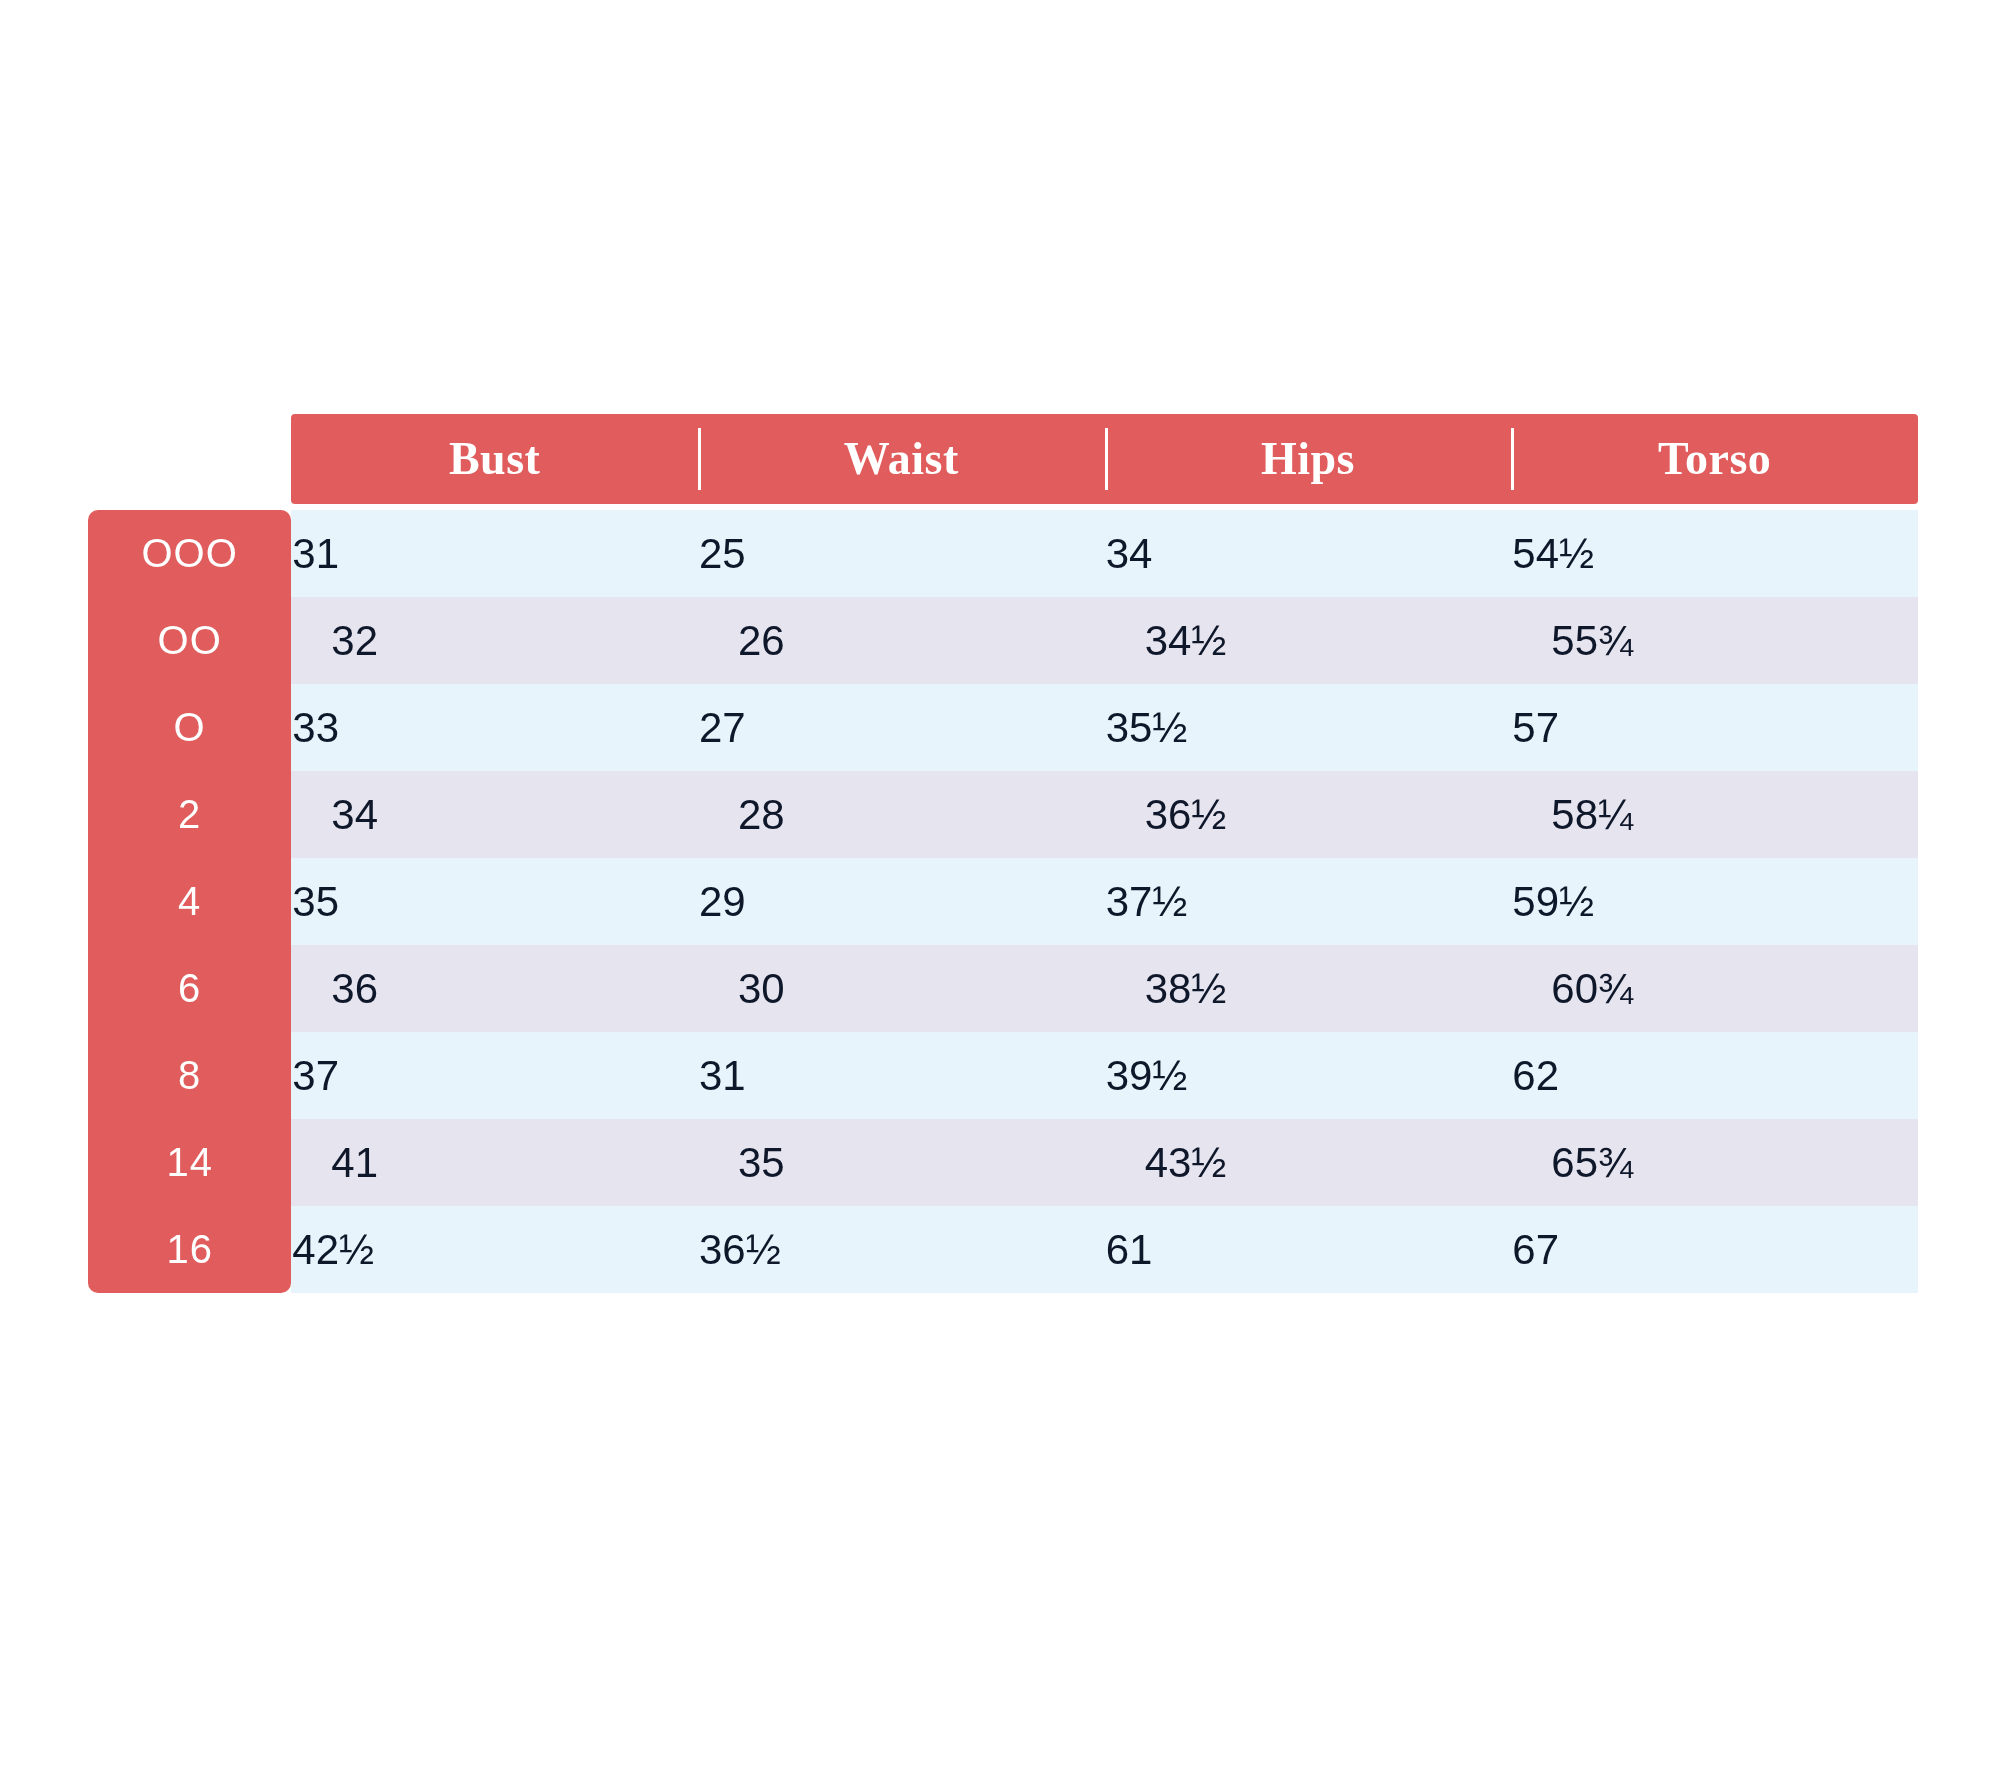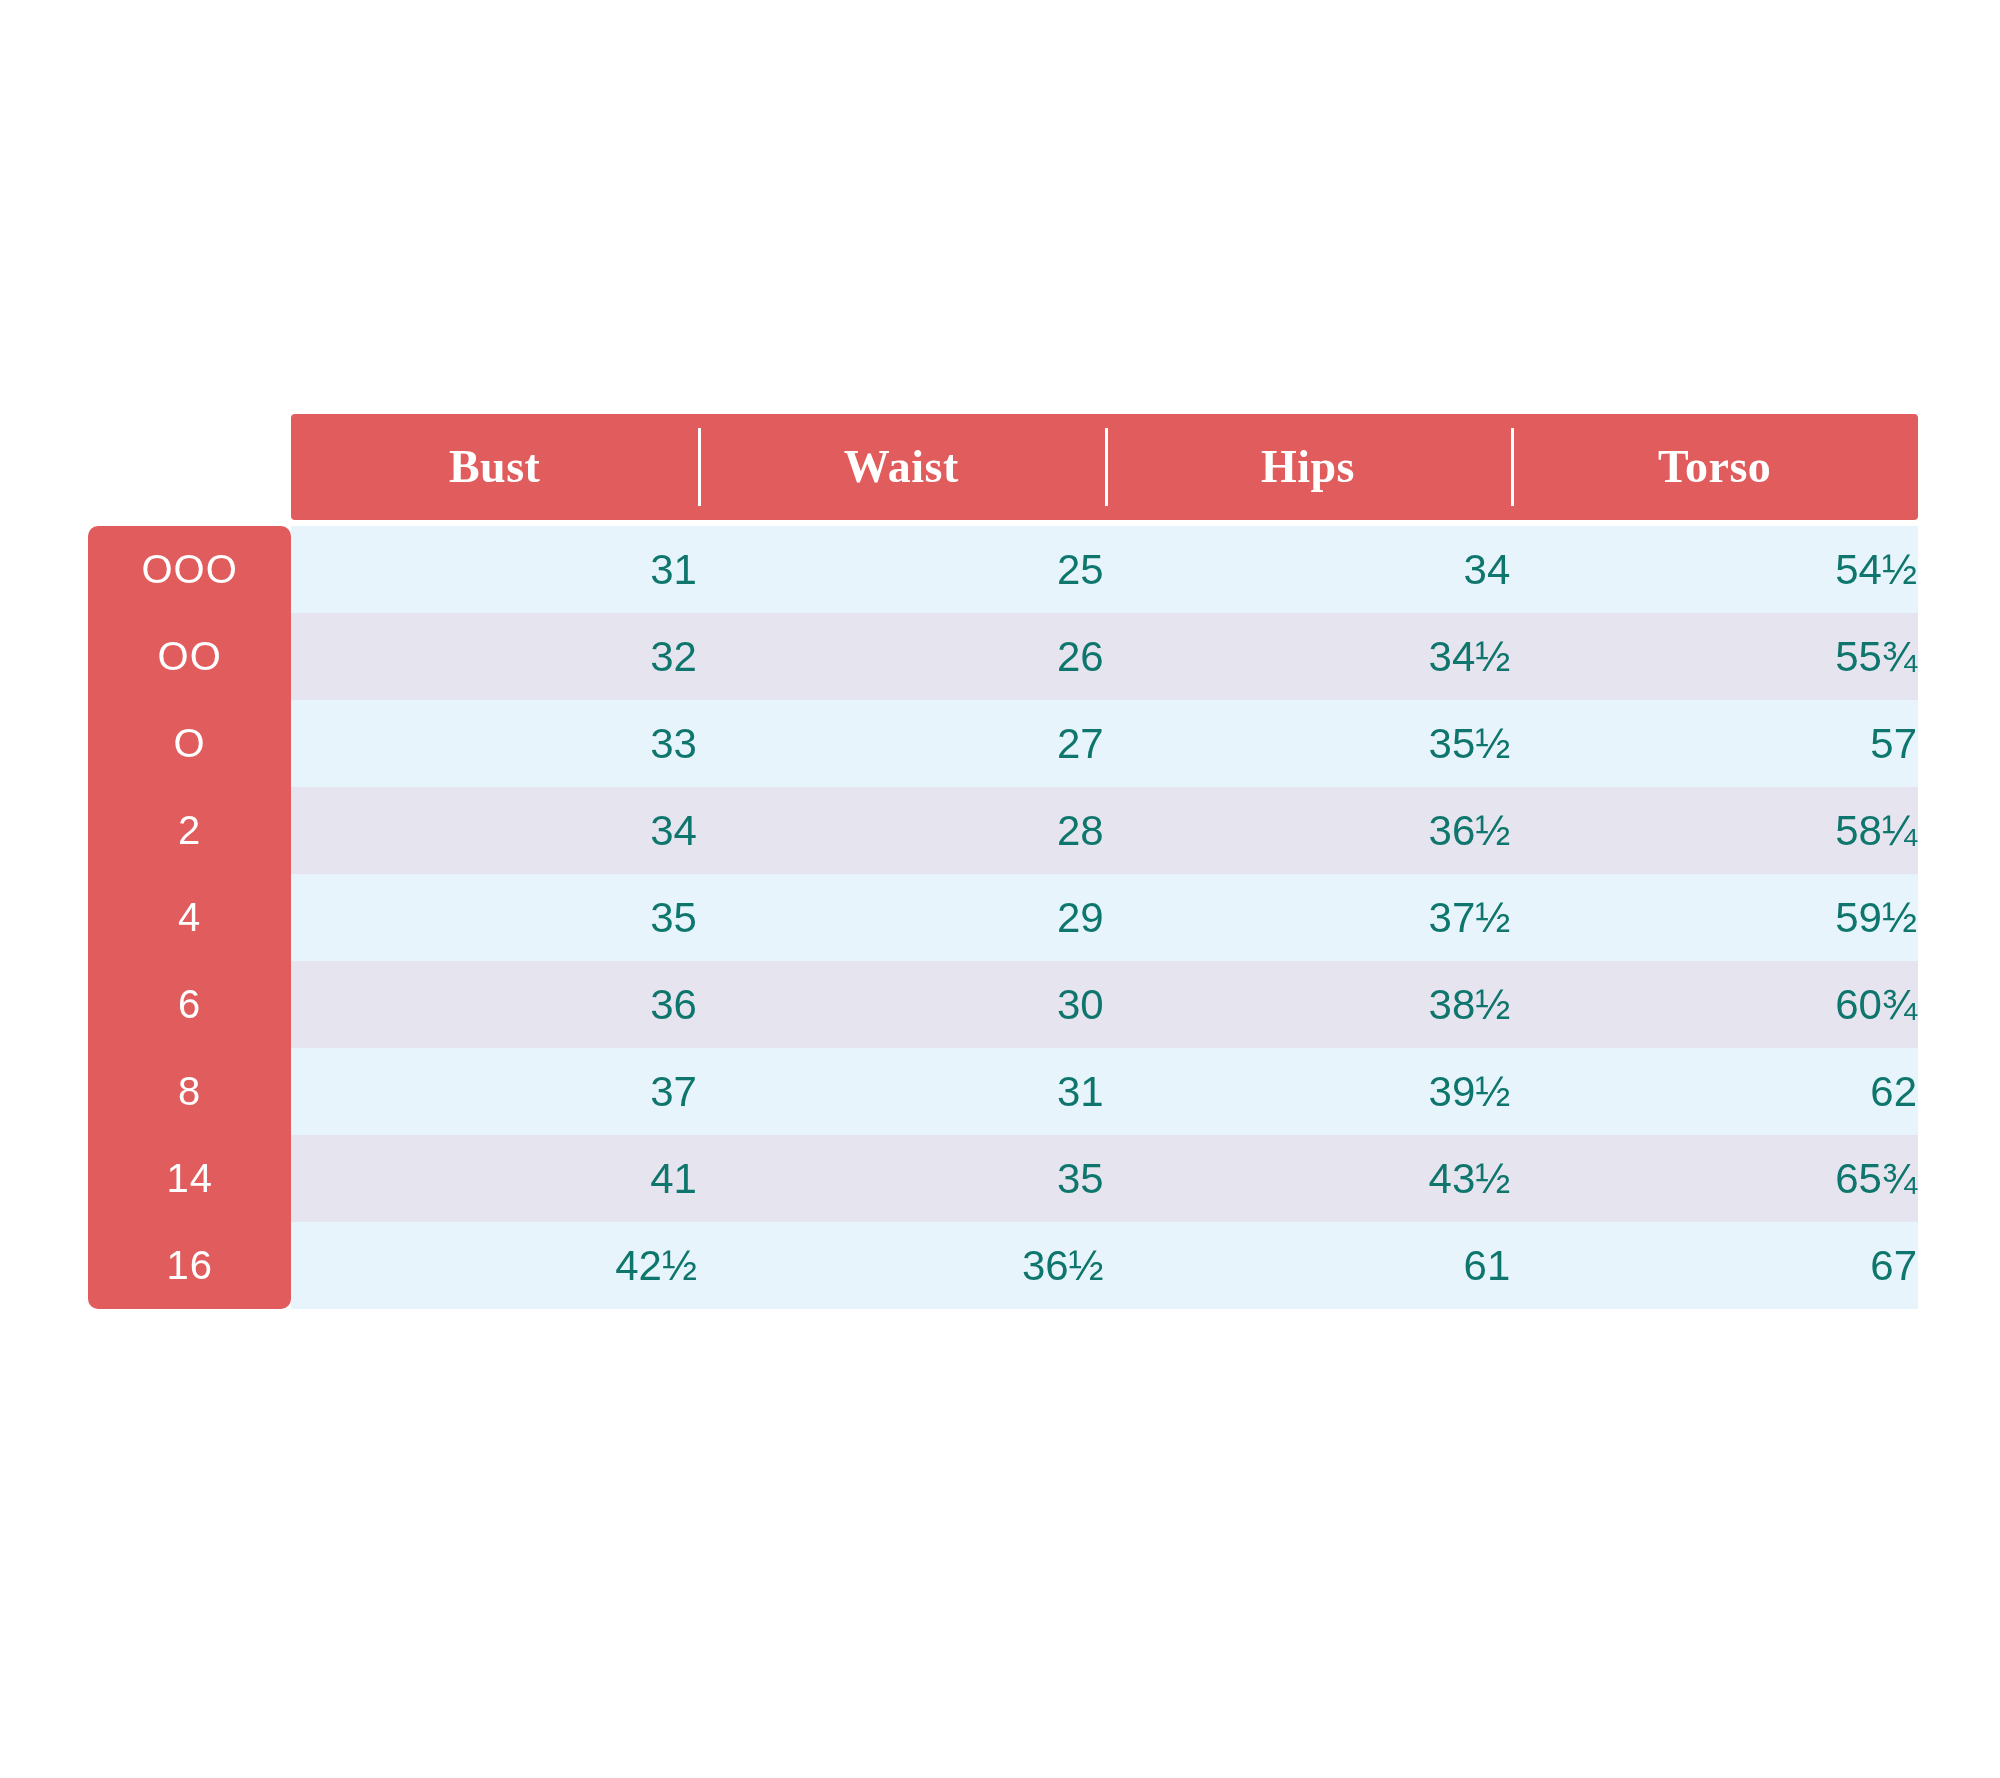--- a/index.html
+++ b/index.html
@@ -35,21 +35,21 @@
     table-layout: fixed;
     width: 1830px;
   }
 
   
   col.c-size  { width: 200px; }
   col.c-data  { width: 400px; }
 
   
   thead th {
-    padding: 8px;
+    padding: 0;
     margin: 0;
   }
   th.corner {
     background: transparent;
     border: none;
   }
   th.head-cell {
     background: #e15c5c;
     color: #ffffff;
     font-family: "Liberation Serif", serif;
@@ -79,22 +79,22 @@
     height: 85px;
     letter-spacing: 1px;
     font-family: "Liberation Sans", sans-serif;
     position: relative;
     margin-top: 14px;
   }
 
   
   td.data-cell {
     font-size: 42px;
-    color: #0f766e;
-    text-align: right;
+    color: #0f172a;
+    text-align: left;
     height: 85px;
     font-family: "Liberation Sans", sans-serif;
   }
   tr.row-odd td.data-cell  { background: #e7f4fb; }
   tr.row-even td.data-cell { background: #e6e4ee; padding-left: 40px; }
 
   
   tbody tr:first-child td.size-cell::before,
   tbody tr:last-child td.size-cell::after {
     content: "";

